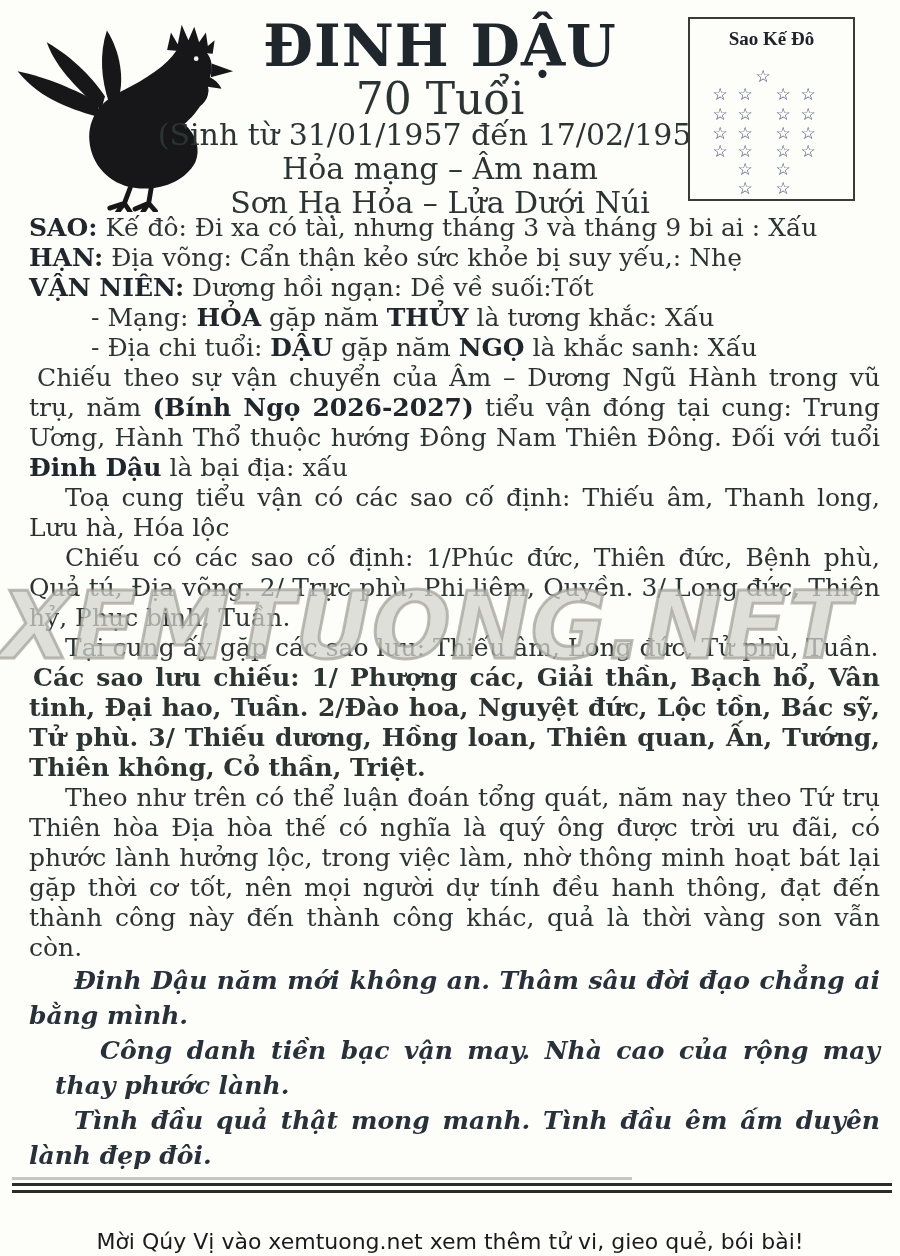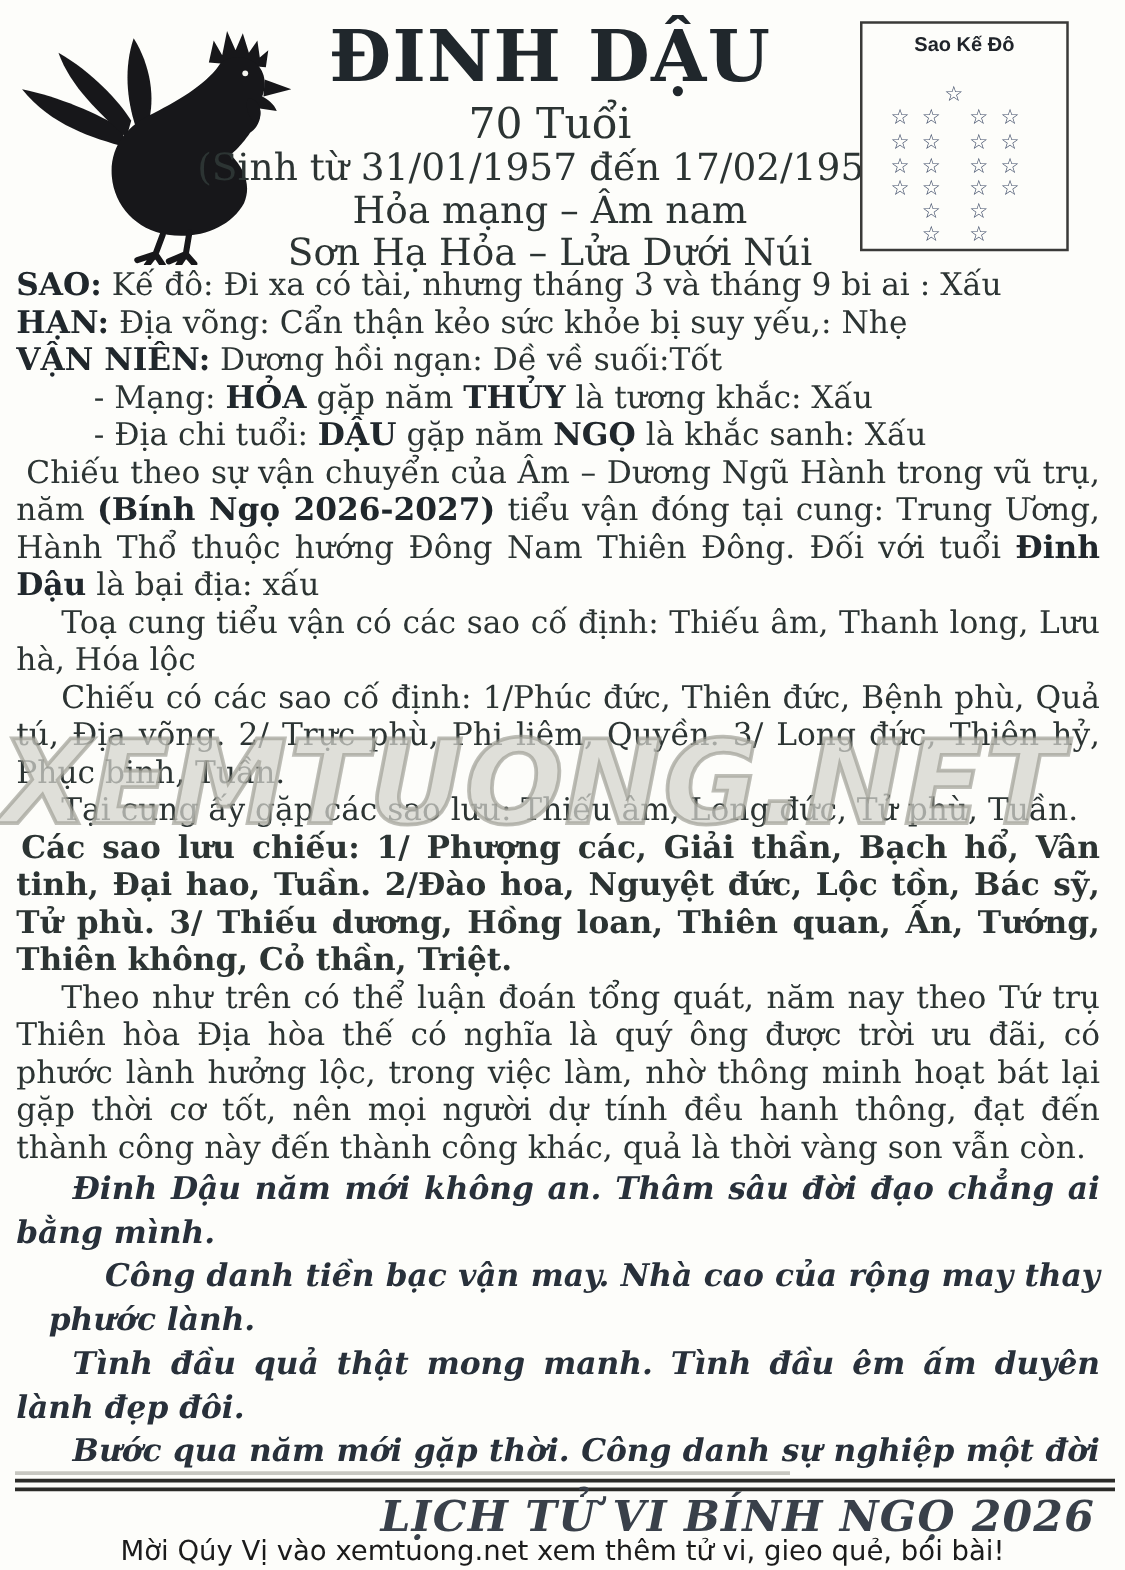--- a/index.html
+++ b/index.html
@@ -8,29 +8,29 @@
     background:var(--paper,#fdfdfa);
     font-family:"DejaVu Serif","Liberation Serif",serif;
     color:var(--ink,#2c3433);
   }
   .page{position:absolute;inset:0;}
   
   .header{position:absolute;top:0;left:0;right:0;height:215px;}
   .rooster{position:absolute;left:6px;top:16px;width:262px;height:196px;}
   .head-center{position:absolute;left:155px;top:14px;width:570px;text-align:center;}
   .title{font-size:57px;line-height:64px;font-weight:bold;letter-spacing:1px;color:var(--ink_bold,#232a31);margin:0;}
-  .age{font-size:34px;line-height:38px;margin-top:2px;}
+  .age{font-size:44px;line-height:38px;margin-top:2px;}
   .hline{font-size:30px;line-height:34px;}
   
   .star-box{position:absolute;left:688px;top:17px;width:167px;height:184px;border:2px solid #3a3a38;background:#fdfdfa;box-sizing:border-box;}
-  .star-box .sb-title{font-family:Liberation Sans, sans-serif;font-weight:bold;font-size:16px;text-align:center;margin-top:9px;color:#20242a;}
+  .star-box .sb-title{font-family:Liberation Serif, serif;font-weight:bold;font-size:19px;text-align:center;margin-top:9px;color:#20242a;}
   .star-field{position:absolute;left:0;top:0;right:0;bottom:0;}
   .star{position:absolute;font-size:17px;line-height:18px;color:var(--star,#3d4a66);width:18px;text-align:center;}
   
-  .main{position:absolute;top:213px;left:0;right:0;height:966px;padding:0 20px 0 13px;overflow:hidden;box-sizing:border-box;}
+  .main{position:absolute;top:213px;left:16px;right:0;height:966px;padding:0 20px 0 13px;overflow:hidden;box-sizing:border-box;}
   .main p{margin:0;text-align:justify;font-size:25px;line-height:30px;}
   .main p.verse{font-weight:bold;font-style:italic;line-height:35px;color:#28303a;}
   .seg-b{font-weight:bold;color:var(--ink_bold,#1f2629);}
   
   .watermark{
     position:absolute;top:576px;left:0;width:900px;text-align:left;
     font-family:"DejaVu Sans","Liberation Sans",sans-serif;
     font-size:93px;font-weight:bold;letter-spacing:1px;line-height:100px;
     color:rgba(242,242,236,0.55);
     -webkit-text-stroke:3px rgba(148,148,138,0.6);
@@ -118,16 +118,15 @@
       <p class="verse" style="text-indent: 45px;"><span>Đinh Dậu năm mới không an. Thâm sâu đời đạo chẳng ai bằng mình.</span></p>
       <p class="verse" style="text-indent: 45px; margin-left: 26px;"><span>Công danh tiền bạc vận may. Nhà cao của rộng may thay phước lành.</span></p>
       <p class="verse" style="text-indent: 45px;"><span>Tình đầu quả thật mong manh. Tình đầu êm ấm duyên lành đẹp đôi.</span></p>
       <p class="verse" style="text-indent: 45px;"><span>Bước qua năm mới gặp thời. Công danh sự nghiệp một đời vinh quang.</span></p>
     </div>
 
   <div class="watermark">XEMTUONG.NET</div>
 
   <div class="smudge"></div>
   <div class="double-rule"></div>
-  <div class="banner">LỊCH TỬ VI BÍNH NGỌ 2026</div>
   <div class="site-footer">Mời Qúy Vị vào xemtuong.net xem thêm tử vi, gieo quẻ, bói bài!</div>
 
 </div>
 
 </body></html>

